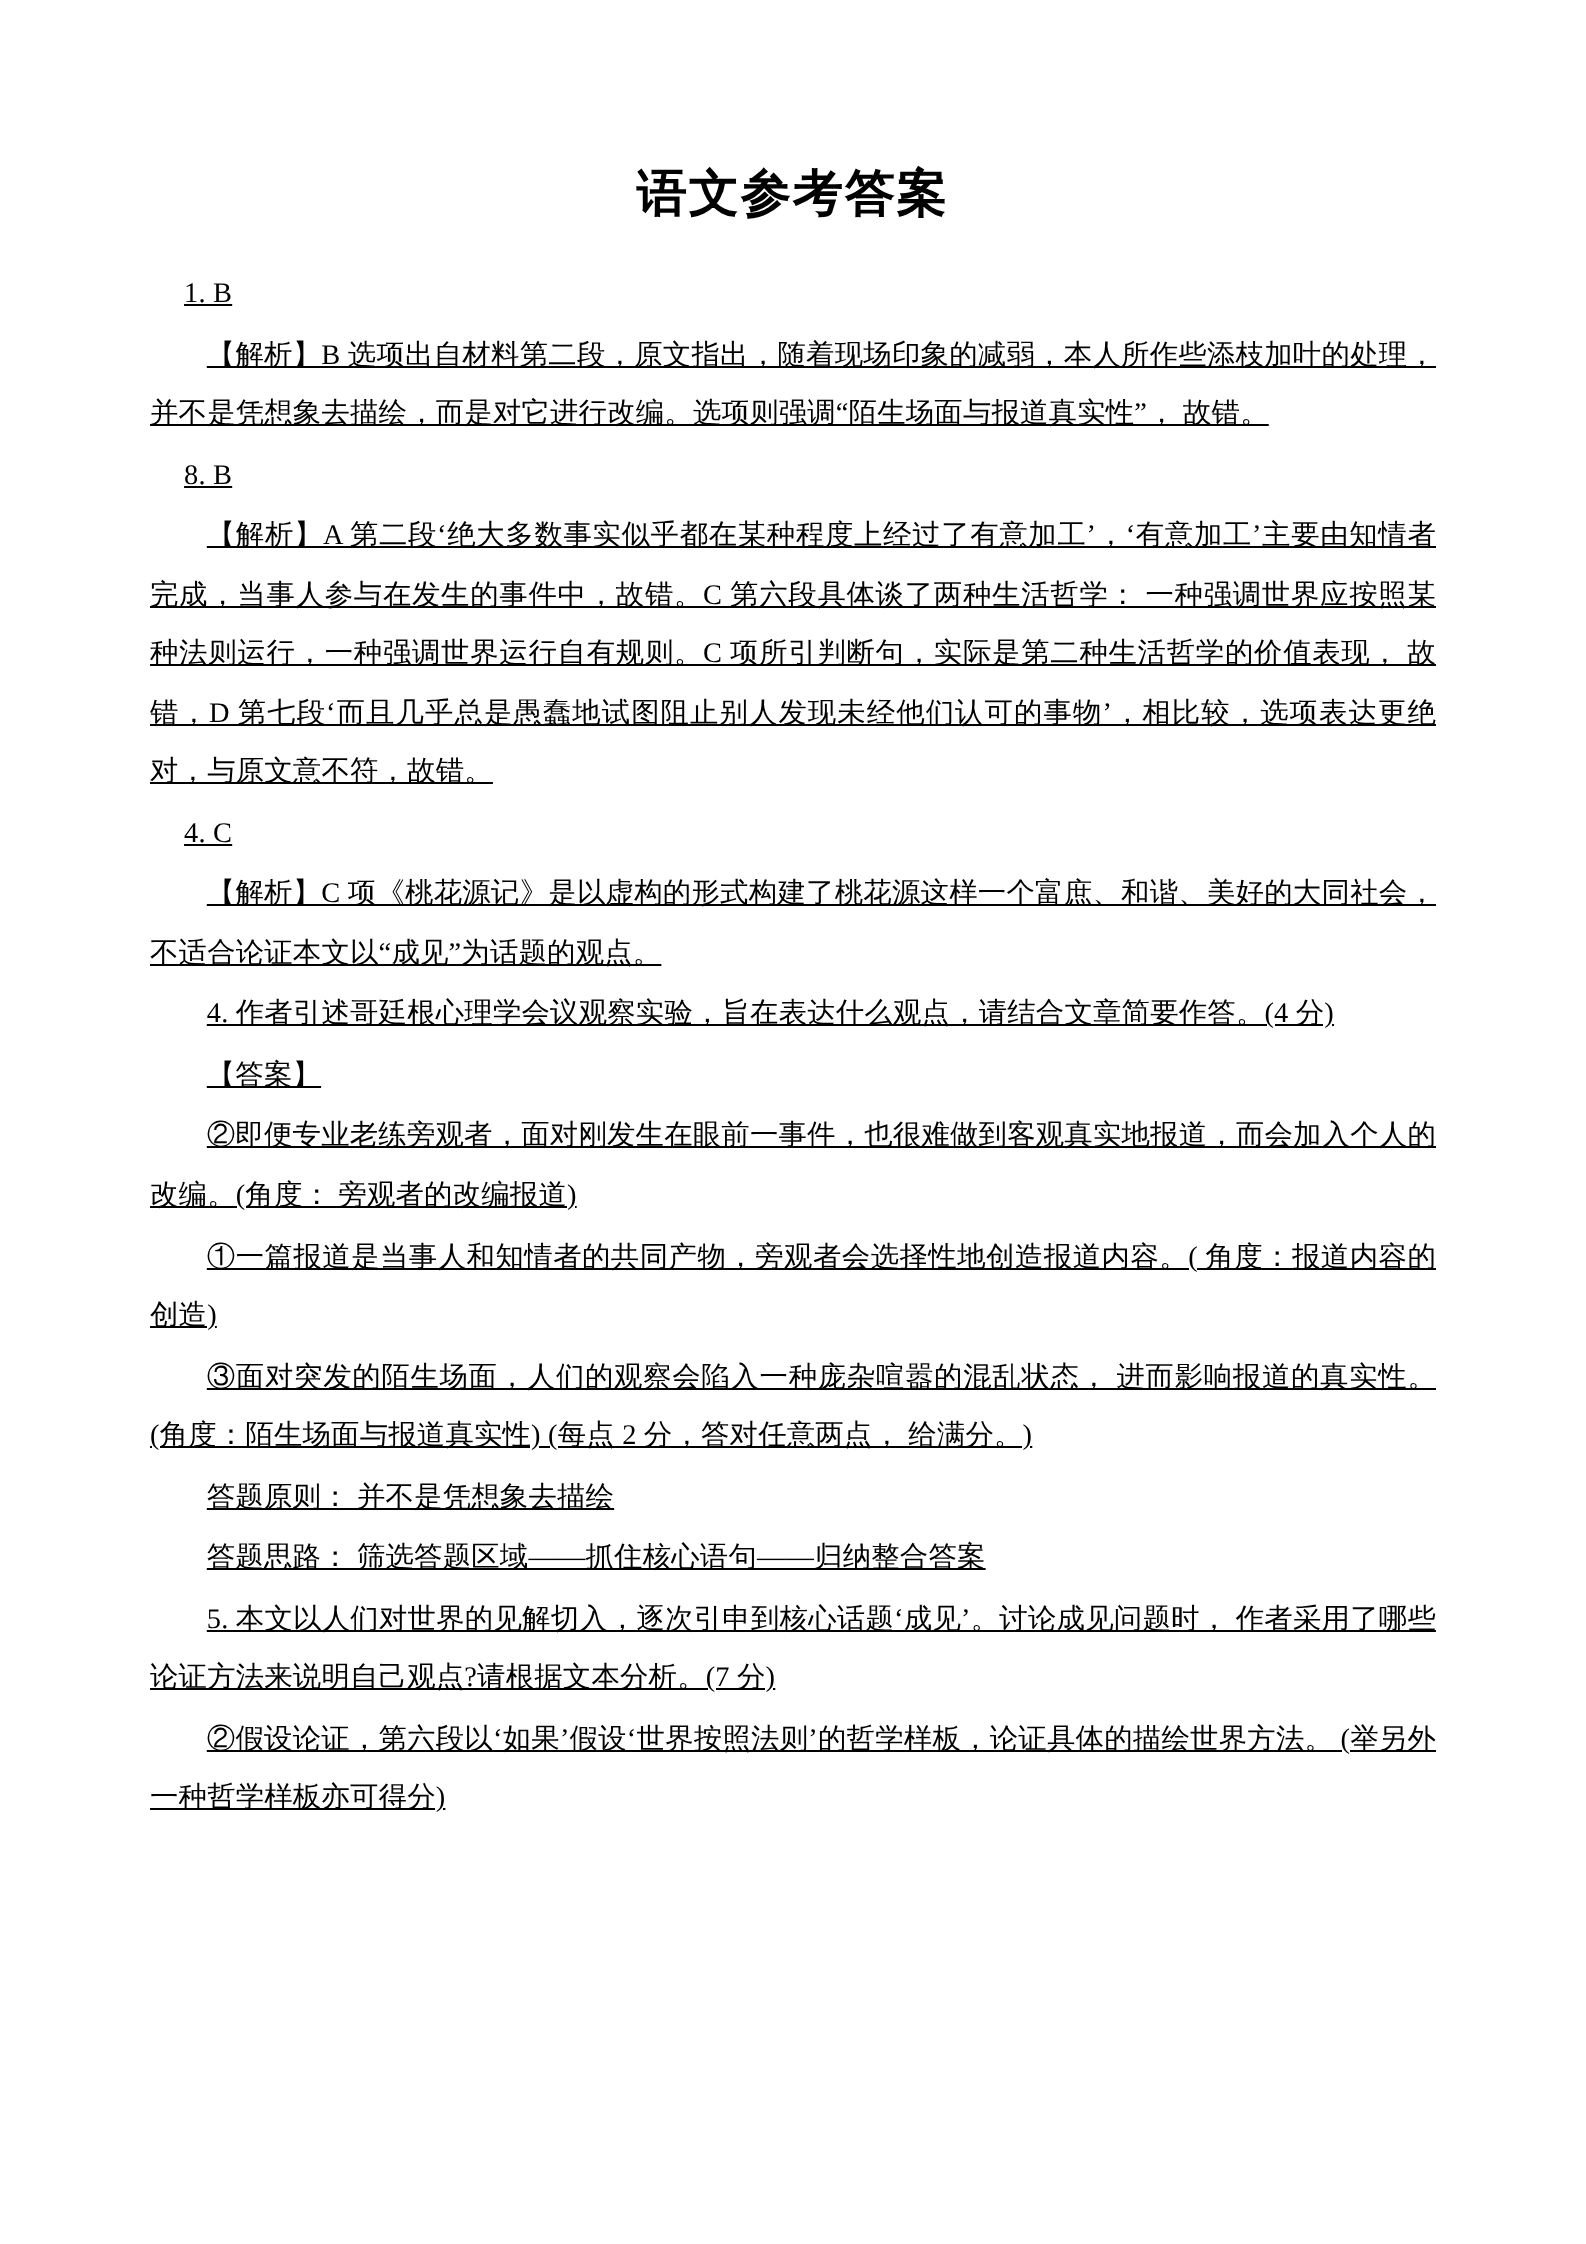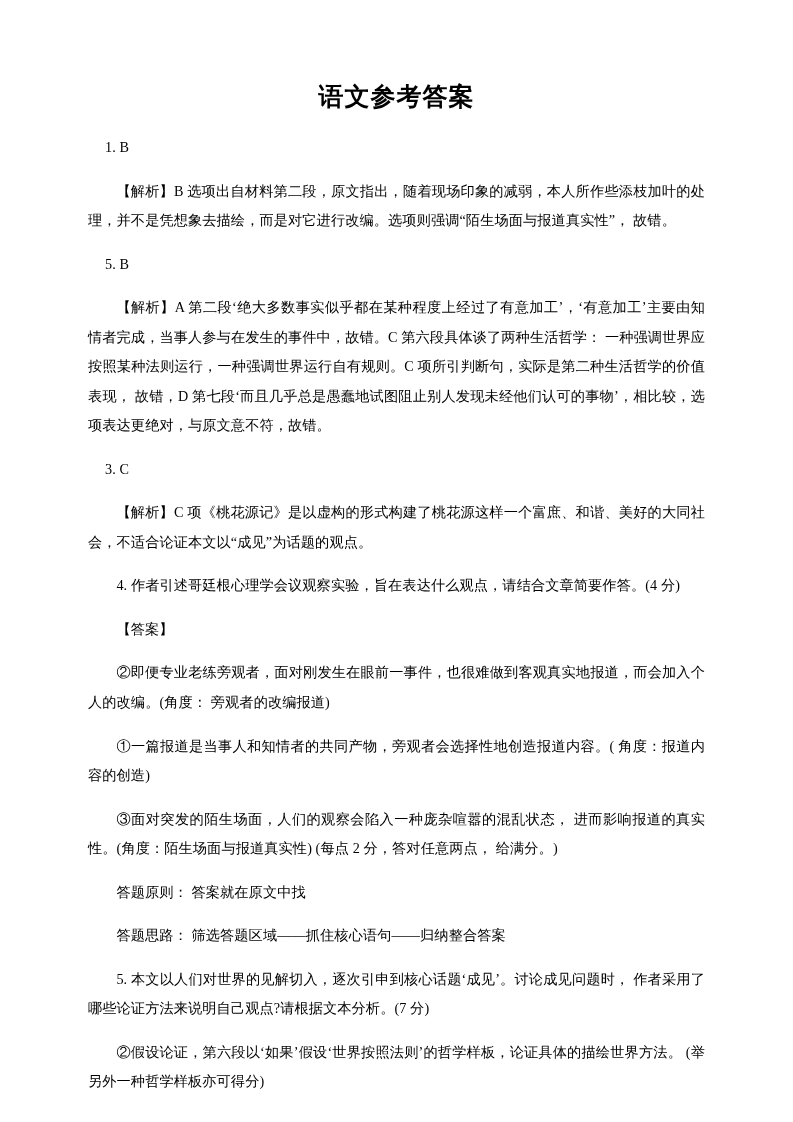--- a/index.html
+++ b/index.html
@@ -30,51 +30,52 @@
     font-weight: bold;
     letter-spacing: 1px;
     margin: 18px 0 20px 0;
     font-family: "Liberation Serif", "DejaVu Serif", serif;
   }
   .para {
     font-size: 14.2px;
     line-height: 2.08;
     text-align: justify;
     text-justify: inter-ideograph;
-    margin: 14px;
+    margin: 1px;
     letter-spacing: 0.1px;
+    text-decoration: underline;
   }
   .indent {
     text-indent: 2em;
   }
   .indent-1 {
     text-indent: 1.2em;
   }
 </style>
 </head>
 <body>
 
 <div class="page">
 
   <div class="doc-title">语文参考答案</div>
 
   <p class="para indent-1">1. B</p>
   <p class="para indent">【解析】B 选项出自材料第二段，原文指出，随着现场印象的减弱，本人所作些添枝加叶的处理，并不是凭想象去描绘，而是对它进行改编。选项则强调“陌生场面与报道真实性”， 故错。</p>
 
-  <p class="para indent-1">5. B</p>
+  <p class="para indent-1">8. B</p>
   <p class="para indent">【解析】A 第二段‘绝大多数事实似乎都在某种程度上经过了有意加工’，‘有意加工’主要由知情者完成，当事人参与在发生的事件中，故错。C 第六段具体谈了两种生活哲学： 一种强调世界应按照某种法则运行，一种强调世界运行自有规则。C 项所引判断句，实际是第二种生活哲学的价值表现， 故错，D 第七段‘而且几乎总是愚蠢地试图阻止别人发现未经他们认可的事物’，相比较，选项表达更绝对，与原文意不符，故错。</p>
 
-  <p class="para indent-1">3. C</p>
+  <p class="para indent-1">4. C</p>
   <p class="para indent">【解析】C 项《桃花源记》是以虚构的形式构建了桃花源这样一个富庶、和谐、美好的大同社会，不适合论证本文以“成见”为话题的观点。</p>
 
   <p class="para indent">4. 作者引述哥廷根心理学会议观察实验，旨在表达什么观点，请结合文章简要作答。(4 分)</p>
   <p class="para indent">【答案】</p>
   <p class="para indent">②即便专业老练旁观者，面对刚发生在眼前一事件，也很难做到客观真实地报道，而会加入个人的改编。(角度： 旁观者的改编报道)</p>
   <p class="para indent">①一篇报道是当事人和知情者的共同产物，旁观者会选择性地创造报道内容。( 角度：报道内容的创造)</p>
   <p class="para indent">③面对突发的陌生场面，人们的观察会陷入一种庞杂喧嚣的混乱状态， 进而影响报道的真实性。(角度：陌生场面与报道真实性) (每点 2 分，答对任意两点， 给满分。)</p>
 
-  <p class="para indent">答题原则： 答案就在原文中找</p>
+  <p class="para indent">答题原则： 并不是凭想象去描绘</p>
   <p class="para indent">答题思路： 筛选答题区域——抓住核心语句——归纳整合答案</p>
 
   <p class="para indent">5. 本文以人们对世界的见解切入，逐次引申到核心话题‘成见’。讨论成见问题时， 作者采用了哪些论证方法来说明自己观点?请根据文本分析。(7 分)</p>
   <p class="para indent">②假设论证，第六段以‘如果’假设‘世界按照法则’的哲学样板，论证具体的描绘世界方法。   (举另外一种哲学样板亦可得分)</p>
 
 </div>
 
 </body></html>

